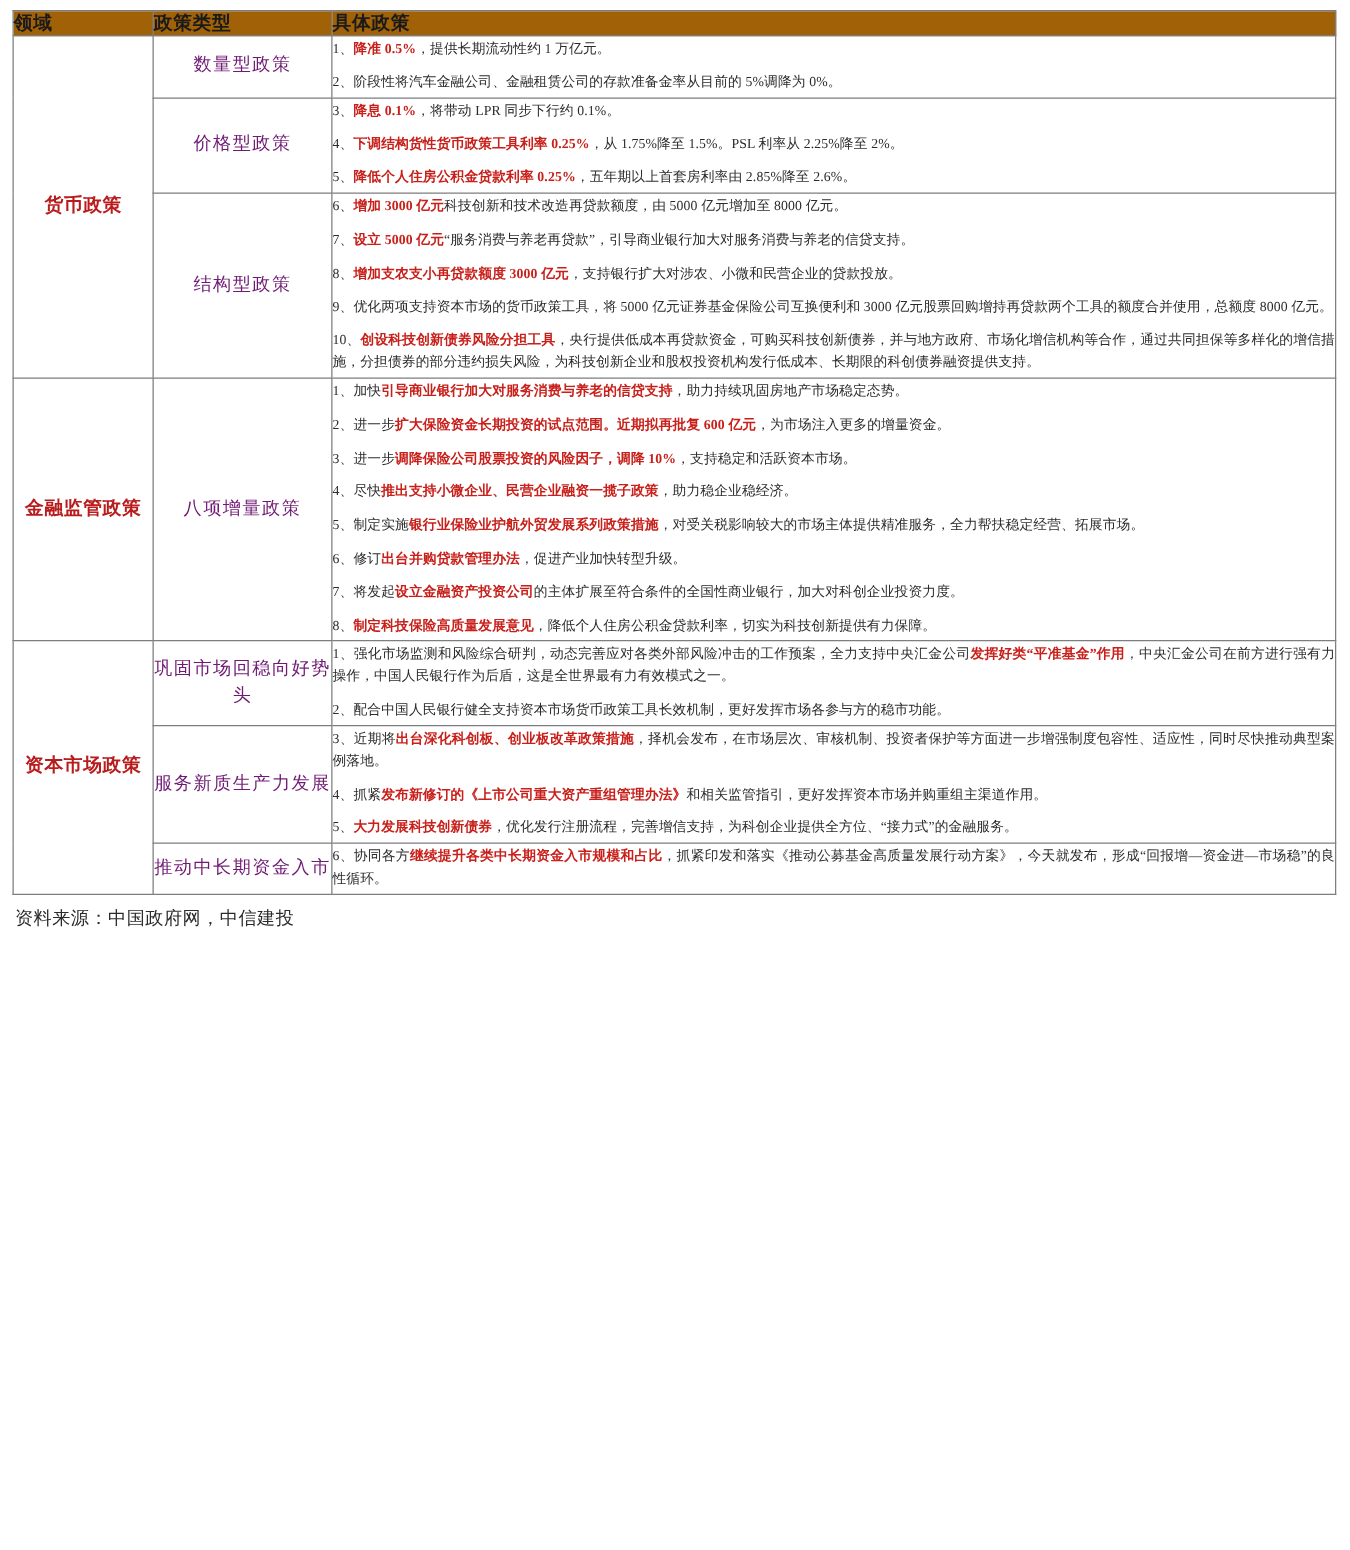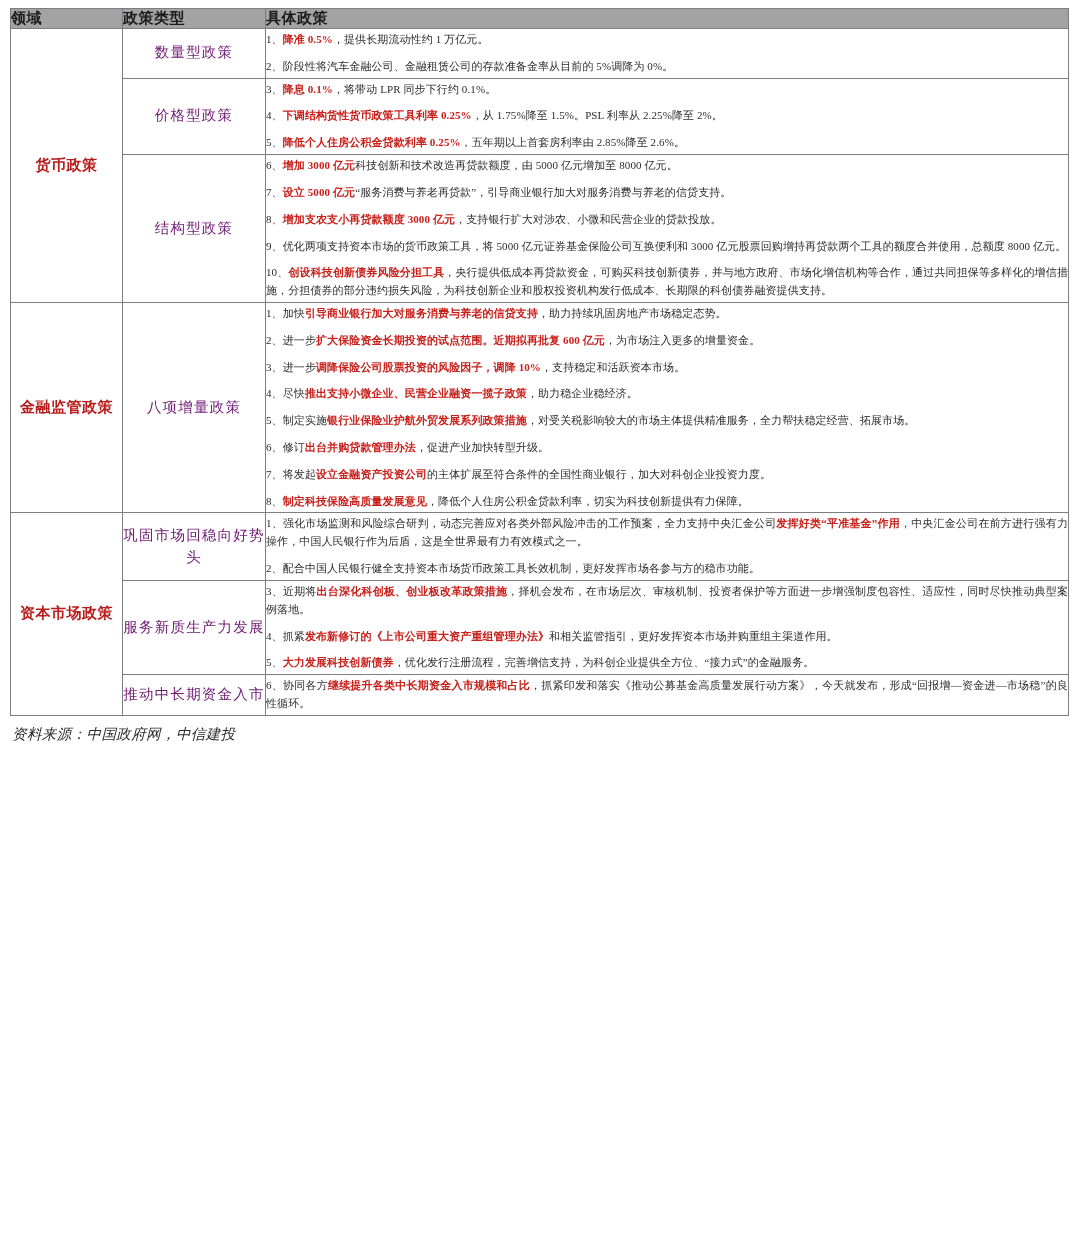--- a/index.html
+++ b/index.html
@@ -36,21 +36,21 @@
   table.policy td, table.policy th {
     border: 1.1px solid #7d7e81;
     vertical-align: middle;
     padding: 0;
   }
   col.c1 { width: 112px; }
   col.c2 { width: 143px; }
   col.c3 { width: 803px; }
 
   thead th {
-    background: #a3a3a3;
+    background: #a16207;
     font-family: "Liberation Serif", "DejaVu Serif", serif;
     font-weight: bold;
     font-size: 15px;
     text-align: left;
     padding: 4px 8px 5px 10px;
     color: #1a1a1a;
     letter-spacing: .5px;
   }
 
   
@@ -90,21 +90,20 @@
   }
   .item:first-child { padding-top: 2px; }
   .item:last-child { padding-bottom: 2px; }
   .hl {
     color: #c8201b;
     font-weight: bold;
   }
 
   
   .source {
-    font-style: italic;
     font-size: 14.5px;
     color: #2b2b2b;
     margin: 9px 0 0 2px;
     letter-spacing: .4px;
   }
 </style>
 </head>
 <body>
 
 <div class="page">

